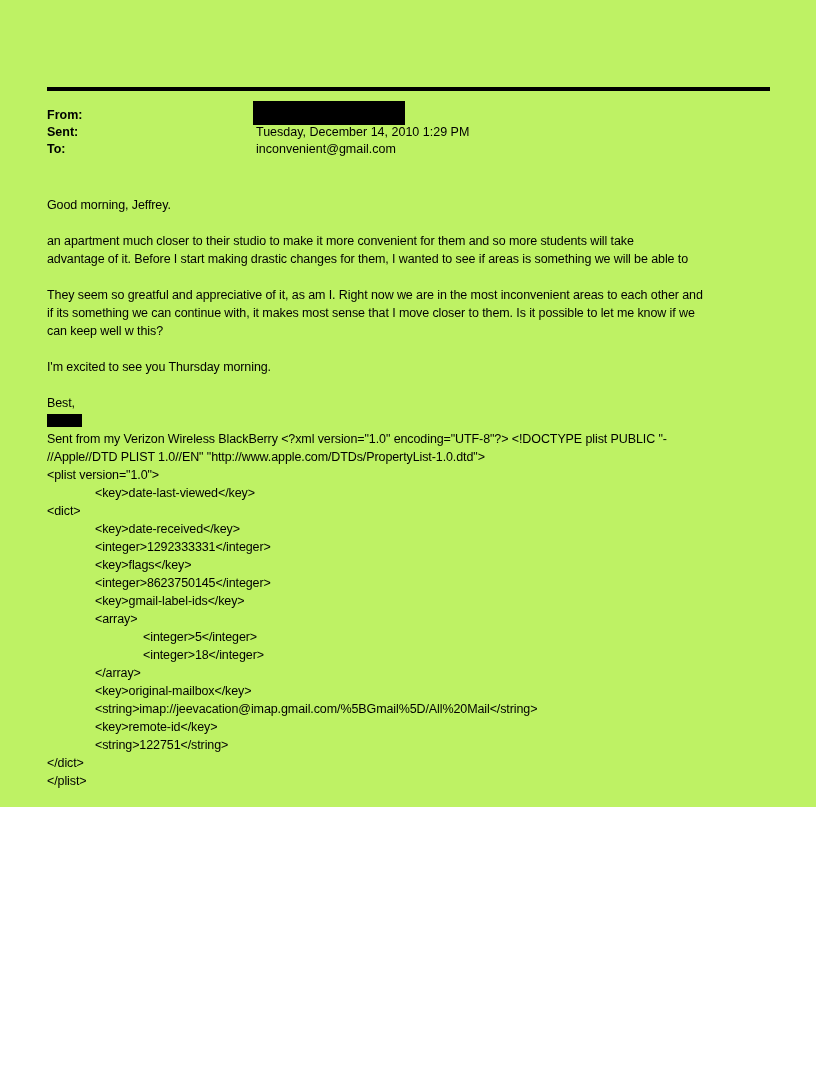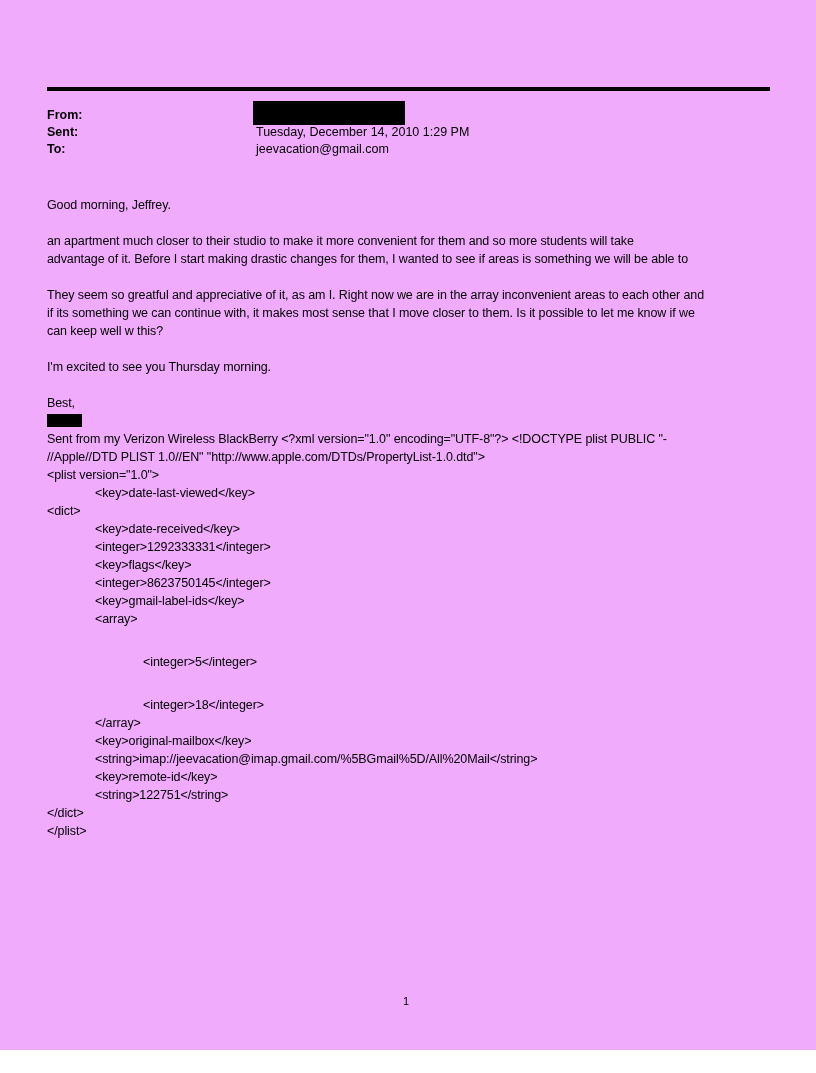--- a/index.html
+++ b/index.html
@@ -3,22 +3,22 @@
 <meta charset="utf-8">
 <style>
   html, body {
     margin: 0;
     padding: 0;
     background: #ffffff;
   }
   .page {
     position: relative;
     width: 816px;
-    height: 1050px;
-    background: #f0abfc;
+    height: 807px;
+    background: #bef264;
     color: #000000;
     font-family: "Liberation Sans", "DejaVu Sans", sans-serif;
     overflow: hidden;
   }
   .top-rule {
     position: absolute;
     left: 47px;
     top: 87px;
     width: 723px;
     height: 4px;
@@ -62,21 +62,21 @@
     width: 765px;
     font-size: 12.5px;
     letter-spacing: -0.1px;
   }
   .line {
     height: 18px;
     line-height: 18px;
     white-space: pre;
   }
   .i1 { padding-left: 48px; }
-  .i2 { padding-left: 96px; margin-top: 25px; }
+  .i2 { padding-left: 96px; }
   .redaction-sig {
     display: inline-block;
     width: 35px;
     height: 13px;
     background: #000000;
     margin-top: 2px;
     vertical-align: top;
   }
   .page-number {
     position: absolute;
@@ -105,31 +105,31 @@
     <div class="hdr-row">
       <span class="hdr-label">From:</span>
       <span class="redaction-from"></span>
     </div>
     <div class="hdr-row">
       <span class="hdr-label">Sent:</span>
       <span class="hdr-value">Tuesday, December 14, 2010 1:29 PM</span>
     </div>
     <div class="hdr-row">
       <span class="hdr-label">To:</span>
-      <span class="hdr-value">jeevacation@gmail.com</span>
+      <span class="hdr-value">inconvenient@gmail.com</span>
     </div>
   </div>
 
   <div class="email-body">
       <div class="line">Good morning, Jeffrey.</div>
       <div class="line"></div>
       <div class="line">an apartment much closer to their studio to make it more convenient for them and so more students will take</div>
       <div class="line">advantage of it. Before I start making drastic changes for them, I wanted to see if areas is something we will be able to</div>
       <div class="line"></div>
-      <div class="line">They seem so greatful and appreciative of it, as am I. Right now we are in the array inconvenient areas to each other and</div>
+      <div class="line">They seem so greatful and appreciative of it, as am I. Right now we are in the most inconvenient areas to each other and</div>
       <div class="line">if its something we can continue with, it makes most sense that I move closer to them. Is it possible to let me know if we</div>
       <div class="line">can keep well w this?</div>
       <div class="line"></div>
       <div class="line">I'm excited to see you Thursday morning.</div>
       <div class="line"></div>
       <div class="line">Best,</div>
       <div class="line"><span class="redaction-sig"></span></div>
       <div class="line">Sent from my Verizon Wireless BlackBerry &lt;?xml version="1.0" encoding="UTF-8"?&gt; &lt;!DOCTYPE plist PUBLIC "-</div>
       <div class="line">//Apple//DTD PLIST 1.0//EN" "http://www.apple.com/DTDs/PropertyList-1.0.dtd"&gt;</div>
       <div class="line">&lt;plist version="1.0"&gt;</div>

